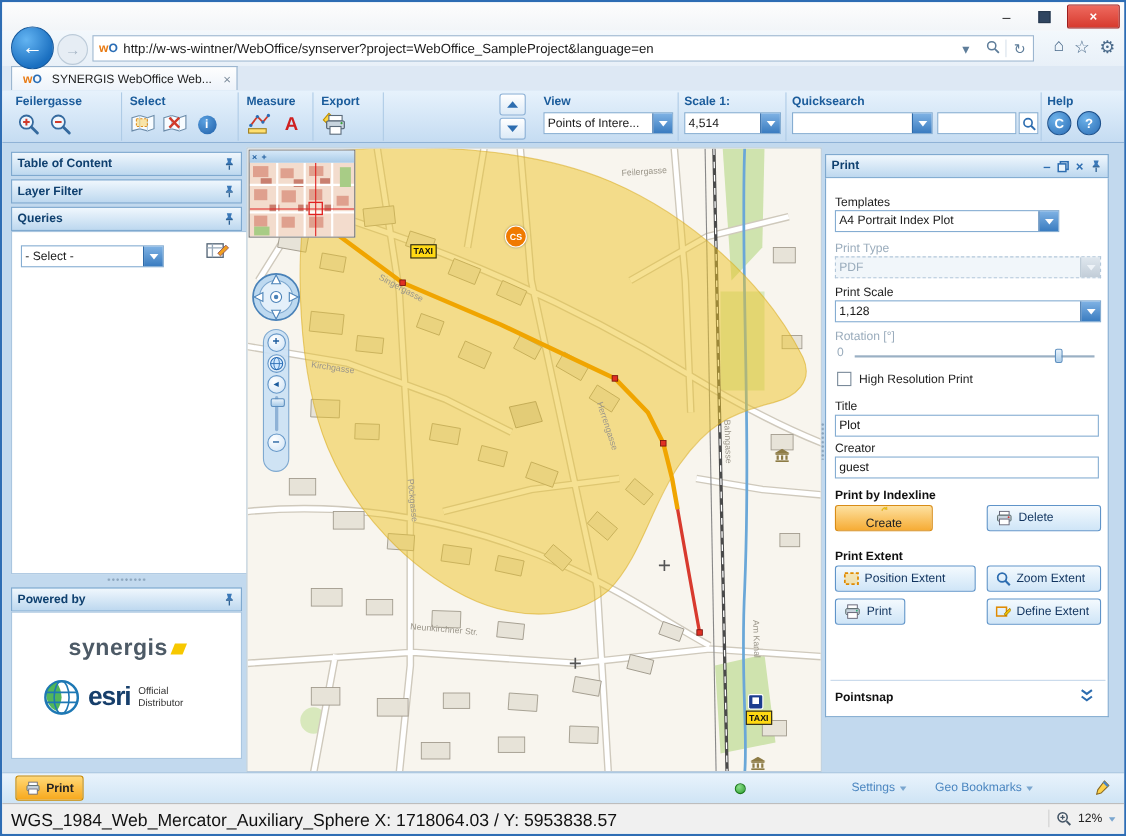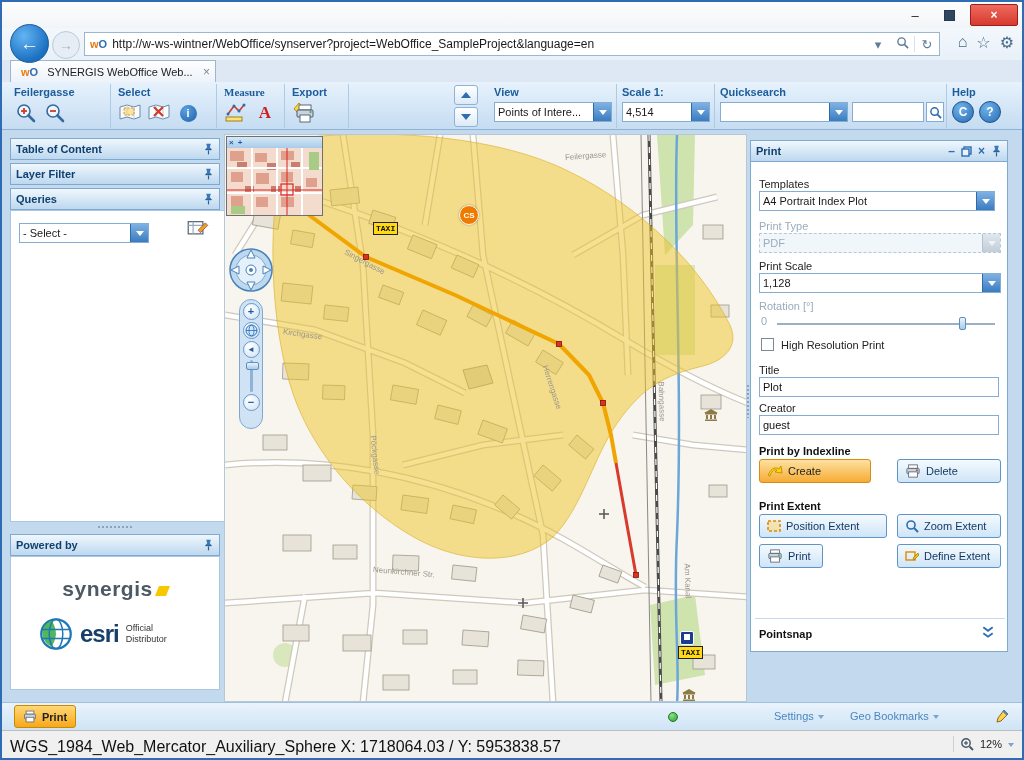--- a/index.html
+++ b/index.html
@@ -82,21 +82,21 @@
   .syn-logo{font-size:21px;font-weight:bold;color:#4d5a66;letter-spacing:.5px;}
   .syn-mark{display:inline-block;width:11px;height:10px;background:#f7c800;transform:skewX(-22deg);margin-left:4px;}
   .esri-word{font-size:24px;font-weight:bold;color:#173f6b;letter-spacing:-1px;}
   .esri-sub{font-size:9px;color:#333;line-height:11px;}
   
   .map{position:absolute;left:222px;top:132px;width:523px;height:568px;background:#f8f5ee;
     border:1px solid #b4c8da;box-sizing:border-box;overflow:hidden;}
   .mapsvg{position:absolute;left:0;top:0;}
   .stname{position:absolute;font-size:8px;color:#9b968a;white-space:nowrap;transform-origin:left center;z-index:3;}
   .taxi{position:absolute;background:#ffd913;border:1px solid #222;color:#111;font-size:8px;font-weight:bold;
-    padding:0 2px;line-height:11px;z-index:3;font-family:Liberation Mono, monospace;}
+    padding:0 2px;line-height:11px;z-index:3;}
   .cs{position:absolute;width:18px;height:18px;border-radius:50%;background:#f07a00;border:1px solid #fff;
     box-shadow:0 0 2px rgba(0,0,0,.4);color:#fff;font-size:8px;font-weight:bold;display:flex;align-items:center;
     justify-content:center;z-index:3;}
   .bluesign{position:absolute;width:12px;height:12px;background:#1b3d8f;border:1px solid #fff;border-radius:2px;z-index:3;}
   .bluesign i{display:block;width:6px;height:6px;margin:2px auto;background:#fff;}
   .povbuilding{position:absolute;z-index:3;}
   .ov{position:absolute;left:1px;top:1px;width:97px;height:80px;border:1px solid #6f6f6f;background:#fff;z-index:6;box-sizing:border-box;}
   .ov-h{height:11px;background:linear-gradient(#d5e8f8,#a9cbe8);display:flex;align-items:center;gap:4px;
     padding:0 2px;font-size:8px;color:#1d5c9e;font-weight:bold;line-height:9px;}
   .compass{position:absolute;left:3px;top:112px;z-index:6;}
@@ -235,21 +235,21 @@
               <path d="M8 2 V14 M15 4 V16" stroke="#b8d0e2" stroke-width="1" fill="none"></path>
               <path d="M6 4 L15 13 M15 4 L6 13" stroke="#d03a2a" stroke-width="2.2"></path>
             </svg>
         </span>
         <span class="ticon">
           <span class="info-ic">i</span>
         </span>
       </div>
     </div>
 
-    <div class="tgroup" style="left:218px;width:64px;font-family:Liberation Serif, serif;">
+    <div class="tgroup" style="left:218px;width:64px;">
       <span class="tlabel">Measure</span>
       <div class="ticons">
         <span class="ticon">
           <svg width="22" height="20" viewBox="0 0 22 20">
               <rect x="1" y="14" width="16" height="4" fill="#ffe070" stroke="#a08020" stroke-width="1"></rect>
               <path d="M3 11 L9 3 L14 8 L19 2" stroke="#d03a2a" stroke-width="1.6" fill="none"></path>
               <circle cx="3" cy="11" r="1.5" fill="#2a6db5"></circle>
               <circle cx="9" cy="3" r="1.5" fill="#2a6db5"></circle>
               <circle cx="14" cy="8" r="1.5" fill="#2a6db5"></circle>
               <circle cx="19" cy="2" r="1.5" fill="#2a6db5"></circle>
@@ -595,21 +595,21 @@
         <span>×</span>
         <svg width="11" height="12" viewBox="0 0 11 12">
             <path d="M3.2 0.8 h4.6 l-1 3.4 1.8 2 H2.4 l1.8-2 z" fill="#3a78b8"></path>
             <rect x="2.4" y="6" width="6.2" height="1.2" fill="#2d6194"></rect>
             <path d="M5.5 7.4 v4" stroke="#2d6194" stroke-width="1.2"></path>
           </svg>
       </span>
     </div>
     <div class="pp-body">
       <span class="plabel" style="left:8px;top:16px;">Templates</span>
-      <div class="combo" style="left:8px;top:29px;width:236px;">
+      <div class="combo" style="left:8px;top:29px;width:204px;">
         <span class="txt">A4 Portrait Index Plot</span>
         <span class="btn">
             <span class="tri"></span>
           </span>
       </div>
 
       <span class="plabel dis" style="left:8px;top:58px;">Print Type</span>
       <div class="combo disabled" style="left:8px;top:71px;width:242px;">
         <span class="txt">PDF</span>
         <span class="btn">
@@ -633,21 +633,21 @@
       <span class="chk" style="left:10px;top:176px;"></span>
       <span class="plabel" style="left:30px;top:177px;">High Resolution Print</span>
 
       <span class="plabel" style="left:8px;top:202px;">Title</span>
       <input class="tinput" style="left: 8px; top: 215px; width: 240px;" value="Plot">
 
       <span class="plabel" style="left:8px;top:240px;">Creator</span>
       <input class="tinput" style="left: 8px; top: 253px; width: 240px;" value="guest">
 
       <span class="pheading" style="left:8px;top:283px;">Print by Indexline</span>
-      <div class="wo-btn orange" style="left:8px;top:297px;width:112px;">
+      <div class="wo-btn orange" style="left:8px;top:297px;width:89px;flex-direction:column;">
         <svg width="16" height="14" viewBox="0 0 16 14">
             <path d="M1 11 C5 3 9 3 12 5 L14 2 L15 9 L8 8 L10 6 C8 5 5 6 3 12 Z" fill="#ffd400" stroke="#b8860b" stroke-width=".8"></path>
           </svg>
         <span>Create</span>
       </div>
       <div class="wo-btn" style="left:146px;top:297px;width:104px;">
         <svg width="16" height="14" viewBox="0 0 18 16">
             <rect x="4" y="1" width="10" height="4" fill="#fff" stroke="#667"></rect>
             <rect x="2" y="5" width="14" height="6" rx="1" fill="#c9d4de" stroke="#566"></rect>
             <rect x="4" y="9" width="10" height="6" fill="#fff" stroke="#667"></rect>

